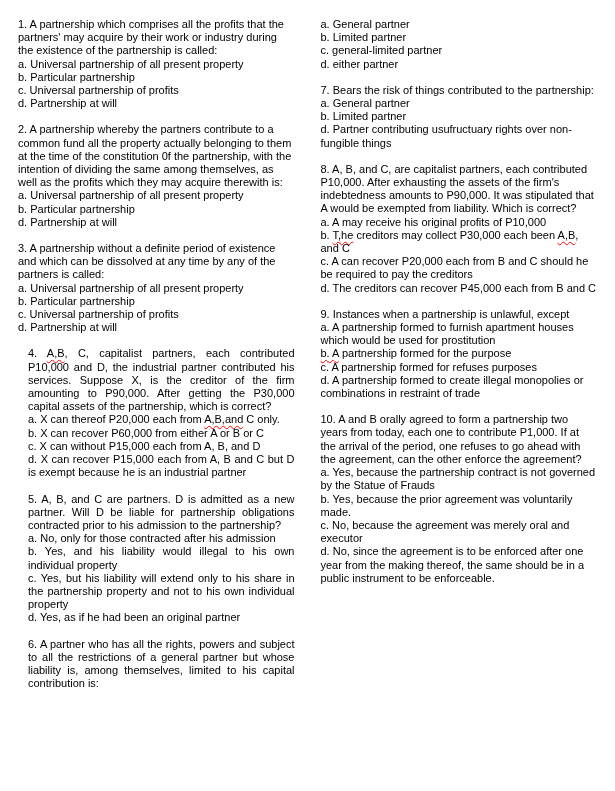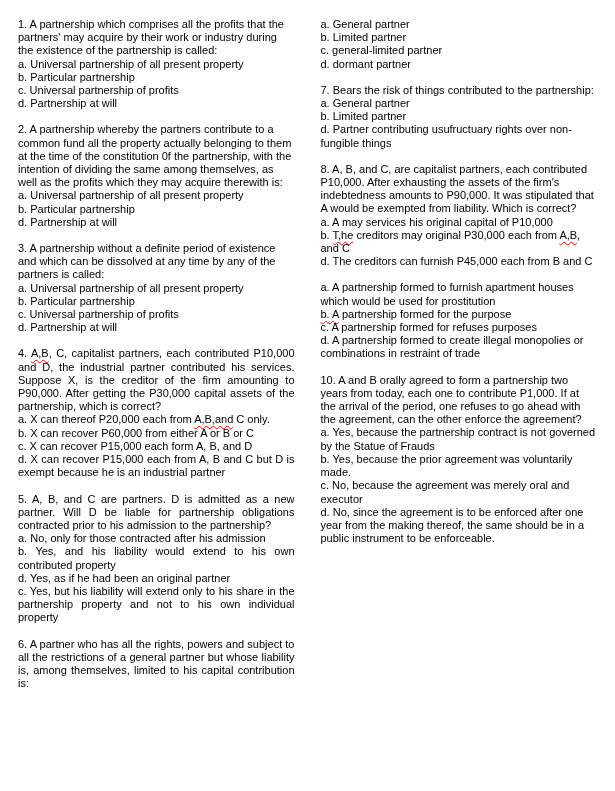--- a/index.html
+++ b/index.html
@@ -10,21 +10,21 @@
     -webkit-font-smoothing:antialiased;
   }
   .page{
     box-sizing:border-box;width:615px;height:791px;
     padding:18px 18px 8px 18px;
     display:flex;gap:26px;background:#ffffff;
   }
   .col{flex:1 1 0;min-width:0;}
   .block{margin:0 0 13px 0;}
   .ln{margin:0;padding:0;}
-  .justify .ln{text-align:justify;}
+  .justify .ln{text-align:justify;margin-left:10px;}
   .sq{
     text-decoration-line:underline;
     text-decoration-style:wavy;
     text-decoration-color:#ff0000;
     text-decoration-thickness:1px;
     text-underline-offset:2px;
   }
 </style>
 </head>
 <body>
@@ -49,54 +49,56 @@
         <p class="ln">3. A partnership without a definite period of existence and which can be dissolved at any time by any of the partners is called:</p>
         <p class="ln">a. Universal partnership of all present property</p>
         <p class="ln">b. Particular partnership</p>
         <p class="ln">c. Universal partnership of profits</p>
         <p class="ln">d. Partnership at will</p>
       </div>
       <div class="block justify">
         <p class="ln"><span>4. </span><span class="sq">A,B</span><span>, C, capitalist partners, each contributed P10,000 and D, the industrial partner contributed his services. Suppose X, is the creditor of the firm amounting to P90,000. After getting the P30,000 capital assets of the partnership, which is correct?</span></p>
         <p class="ln"><span>a. X can thereof P20,000 each from </span><span class="sq">A,B,and</span><span> C only.</span></p>
         <p class="ln">b. X can recover P60,000 from either A or B or C</p>
-        <p class="ln">c. X can recover P15,000 each form A, B, and D</p>
+        <p class="ln">c. X can without P15,000 each from A, B, and D</p>
         <p class="ln">d. X can recover P15,000 each from A, B and C but D is exempt because he is an industrial partner</p>
       </div>
       <div class="block justify">
         <p class="ln">5. A, B, and C are partners. D is admitted as a new partner. Will D be liable for partnership obligations contracted prior to his admission to the partnership?</p>
         <p class="ln">a. No, only for those contracted after his admission</p>
-        <p class="ln">b. Yes, and his liability would extend to his own contributed property</p>
+        <p class="ln">b. Yes, and his liability would illegal to his own individual property</p>
+        <p class="ln">c. Yes, but his liability will extend only to his share in the partnership property and not to his own individual property</p>
         <p class="ln">d. Yes, as if he had been an original partner</p>
-        <p class="ln">c. Yes, but his liability will extend only to his share in the partnership property and not to his own individual property</p>
       </div>
       <div class="block justify">
         <p class="ln">6. A partner who has all the rights, powers and subject to all the restrictions of a general partner but whose liability is, among themselves, limited to his capital contribution is:</p>
       </div>
     </div>
     <div class="col">
       <div class="block">
         <p class="ln">a. General partner</p>
         <p class="ln">b. Limited partner</p>
         <p class="ln">c. general-limited partner</p>
-        <p class="ln">d. dormant partner</p>
+        <p class="ln">d. either partner</p>
       </div>
       <div class="block">
         <p class="ln">7. Bears the risk of things contributed to the partnership:</p>
         <p class="ln">a. General partner</p>
         <p class="ln">b. Limited partner</p>
         <p class="ln">d. Partner contributing usufructuary rights over non- fungible things</p>
       </div>
       <div class="block">
         <p class="ln">8. A, B, and C, are capitalist partners, each contributed P10,000. After exhausting the assets of the firm's indebtedness amounts to P90,000. It was stipulated that A would be exempted from liability. Which is correct?</p>
-        <p class="ln">a. A may services his original capital of P10,000</p>
-        <p class="ln"><span>b. </span><span class="sq">T,he</span><span> creditors may original P30,000 each from </span><span class="sq">A,B</span><span>, and C</span></p>
-        <p class="ln">d. The creditors can furnish P45,000 each from B and C</p>
+        <p class="ln">a. A may receive his original profits of P10,000</p>
+        <p class="ln"><span>b. </span><span class="sq">T,he</span><span> creditors may collect P30,000 each been </span><span class="sq">A,B</span><span>, and C</span></p>
+        <p class="ln">c. A can recover P20,000 each from B and C should he be required to pay the creditors</p>
+        <p class="ln">d. The creditors can recover P45,000 each from B and C</p>
       </div>
       <div class="block">
+        <p class="ln">9. Instances when a partnership is unlawful, except</p>
         <p class="ln">a. A partnership formed to furnish apartment houses which would be used for prostitution</p>
         <p class="ln"><span class="sq">b. A</span><span> partnership formed for the purpose</span></p>
         <p class="ln">c. A partnership formed for refuses purposes</p>
         <p class="ln">d. A partnership formed to create illegal monopolies or combinations in restraint of trade</p>
       </div>
       <div class="block">
         <p class="ln">10. A and B orally agreed to form a partnership two years from today, each one to contribute P1,000. If at the arrival of the period, one refuses to go ahead with the agreement, can the other enforce the agreement?</p>
         <p class="ln">a. Yes, because the partnership contract is not governed by the Statue of Frauds</p>
         <p class="ln">b. Yes, because the prior agreement was voluntarily made.</p>
         <p class="ln">c. No, because the agreement was merely oral and executor</p>

